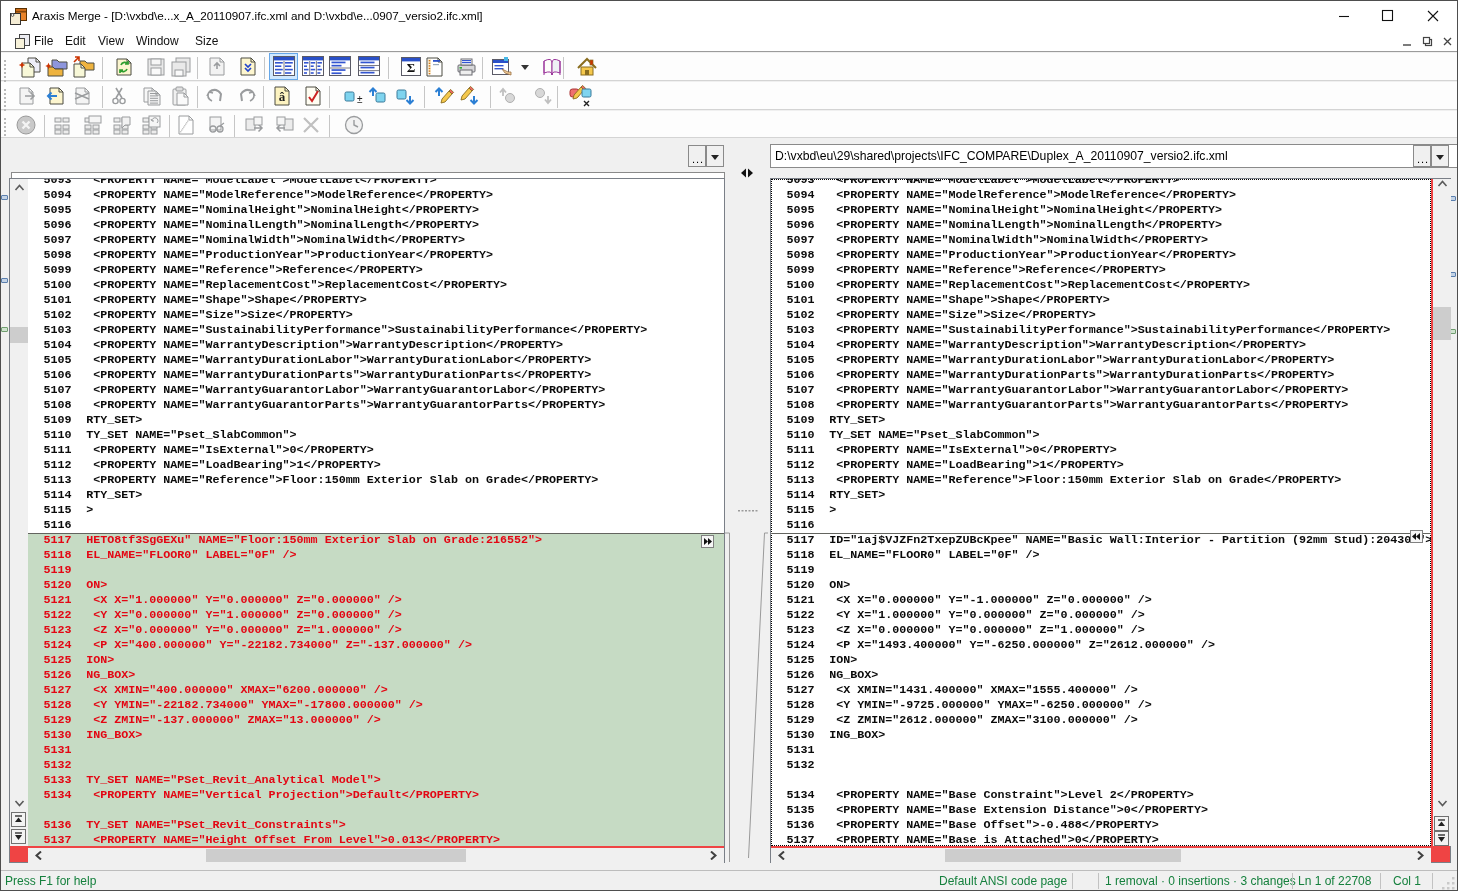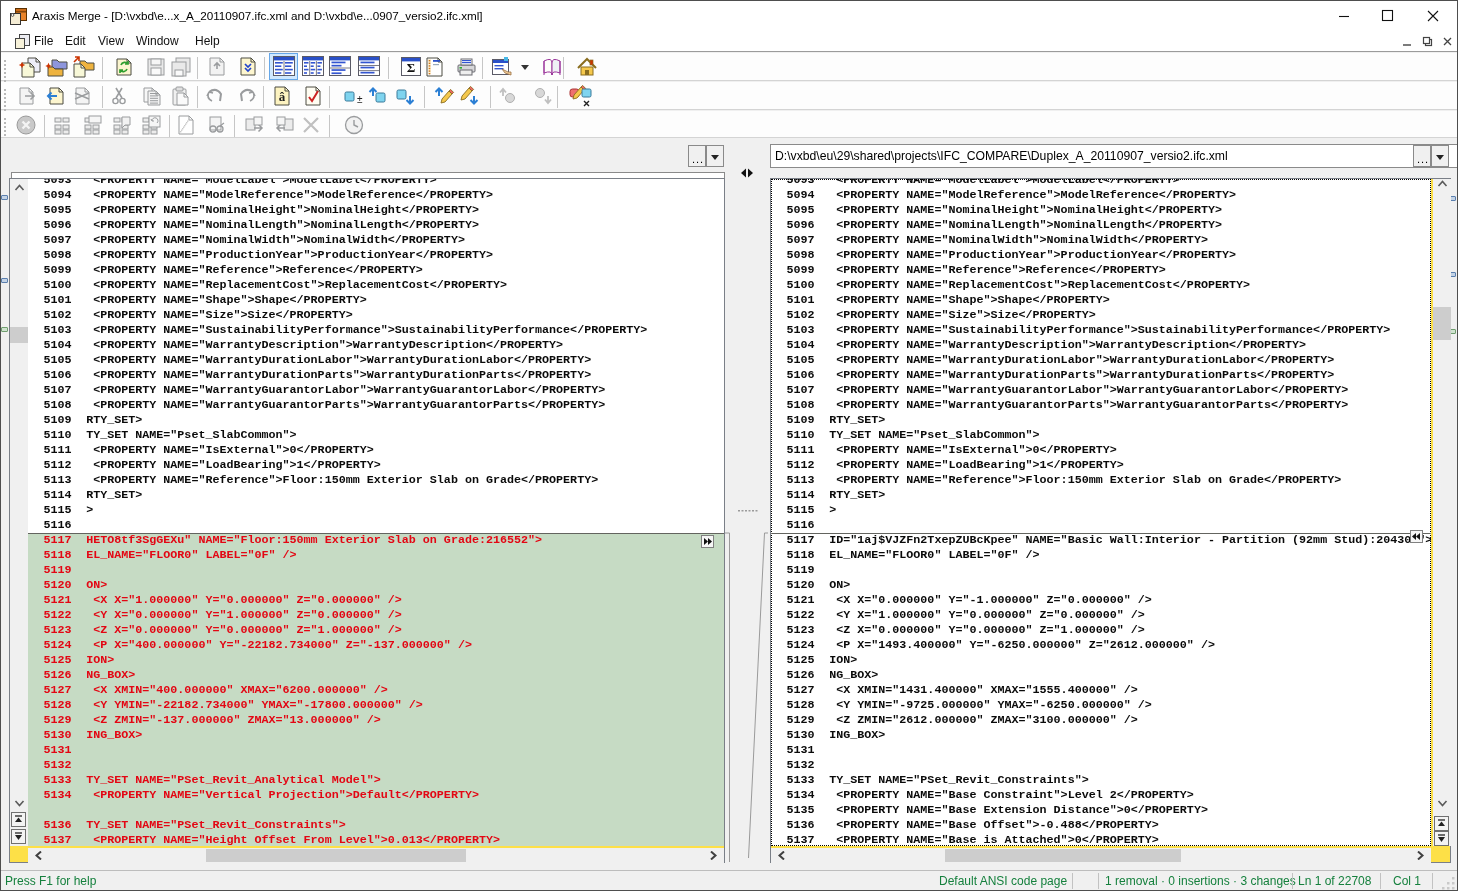--- a/index.html
+++ b/index.html
@@ -6,21 +6,21 @@
        border:1px solid #4e4e4e; }
 .abs { position:absolute; }
 .vsep { position:absolute; width:1px; background:#c6c6c6; }
 .titlebar { position:absolute; left:0; top:0; width:100%; height:30px; background:#fff; }
 .menubar { position:absolute; left:0; top:30px; width:100%; height:21px; background:#fff; border-bottom:1px solid #9b9b9b; }
 .menubar span { position:absolute; top:3px; font-size:12px; color:#111; }
 .band { position:absolute; left:0; width:100%; background:#fdfdfd; }
 .pathband { position:absolute; left:0; top:137px; width:100%; height:40px; background:#f0f0f0; }
 .pathbox { position:absolute; top:143px; height:24px; background:#fff; border:1px solid #8a8a8a; font-size:12.2px; color:#000; line-height:22px; padding-left:4px; white-space:nowrap; overflow:hidden; }
 .pbtn { position:absolute; top:144px; width:18px; height:22px; background:#f0f0f0; border:1px solid #8a8a8a; }
-.pane { position:absolute; top:177px; height:685px; border:1px solid #7a7f87; background:#fde047; }
+.pane { position:absolute; top:177px; height:685px; border:1px solid #7a7f87; background:#ef4444; }
 .textarea { position:absolute; background:#fff; overflow:hidden; }
 .row { position:absolute; left:0; width:100%; height:15.000px; white-space:pre;
        font-family:"Liberation Mono", monospace; font-weight:bold; font-size:11.7px; line-height:15.000px; color:#0a0a0a; }
 .row .ln { display:inline-block; width:28.1px; margin-left:15.4px; text-align:right; }
 .row .tx { margin-left:14.7px; }
 .chg { color:#e30613; }
 .chg .ln { color:#e30613; }
 .scrollcol { position:absolute; background:#f0f0f0; }
 .thumb { position:absolute; background:#cdcdcd; }
 .hscroll { position:absolute; height:15px; background:#f0f0f0; }
@@ -46,21 +46,21 @@
 </div>
 <div class="menubar">
   <svg style="position:absolute;left:13px;top:2px" width="17" height="17" viewBox="0 0 17 17">
     <rect x="5.5" y="1.5" width="10" height="11" fill="#ededf2" stroke="#444"></rect>
     <rect x="1.5" y="5.5" width="9" height="10" fill="#f7f2da" stroke="#444"></rect>
   </svg>
   <span style="left:33px">File</span>
     <span style="left:64px">Edit</span>
     <span style="left:97px">View</span>
     <span style="left:135px">Window</span>
-    <span style="left:194px">Help</span>
+    <span style="left:194px">Size</span>
   <svg style="position:absolute;left:1395px;top:3px" width="60" height="15" viewBox="0 0 60 15">
     <path d="M7 11 h8" stroke="#444" stroke-width="1.4"></path>
     <rect x="29.5" y="5.5" width="6" height="6" fill="none" stroke="#444" stroke-width="1.2"></rect>
     <rect x="27.5" y="3.5" width="6" height="6" fill="#fff" stroke="#444" stroke-width="1.2"></rect>
     <path d="M48 4 l7 7 m0 -7 l-7 7" stroke="#444" stroke-width="1.3"></path>
   </svg>
 </div>
 
 <div class="band" style="top:52px;height:28px;border-bottom:1px solid #d4d4d4"></div>
 <div class="band" style="top:81px;height:28px;border-bottom:1px solid #d4d4d4"></div>
@@ -586,21 +586,20 @@
 <div class="row" style="top:444.00px;"><span class="ln">5123</span><span class="tx"> &lt;Z X="0.000000" Y="0.000000" Z="1.000000" /&gt;</span></div>
 <div class="row" style="top:459.00px;"><span class="ln">5124</span><span class="tx"> &lt;P X="1493.400000" Y="-6250.000000" Z="2612.000000" /&gt;</span></div>
 <div class="row" style="top:474.00px;"><span class="ln">5125</span><span class="tx">ION&gt;</span></div>
 <div class="row" style="top:489.00px;"><span class="ln">5126</span><span class="tx">NG_BOX&gt;</span></div>
 <div class="row" style="top:504.00px;"><span class="ln">5127</span><span class="tx"> &lt;X XMIN="1431.400000" XMAX="1555.400000" /&gt;</span></div>
 <div class="row" style="top:519.00px;"><span class="ln">5128</span><span class="tx"> &lt;Y YMIN="-9725.000000" YMAX="-6250.000000" /&gt;</span></div>
 <div class="row" style="top:534.00px;"><span class="ln">5129</span><span class="tx"> &lt;Z ZMIN="2612.000000" ZMAX="3100.000000" /&gt;</span></div>
 <div class="row" style="top:549.00px;"><span class="ln">5130</span><span class="tx">ING_BOX&gt;</span></div>
 <div class="row" style="top:564.00px;"><span class="ln">5131</span><span class="tx"></span></div>
 <div class="row" style="top:579.00px;"><span class="ln">5132</span><span class="tx"></span></div>
-<div class="row" style="top:594.00px;"><span class="ln">5133</span><span class="tx">TY_SET NAME="PSet_Revit_Constraints"&gt;</span></div>
 <div class="row" style="top:609.00px;"><span class="ln">5134</span><span class="tx"> &lt;PROPERTY NAME="Base Constraint"&gt;Level 2&lt;/PROPERTY&gt;</span></div>
 <div class="row" style="top:624.00px;"><span class="ln">5135</span><span class="tx"> &lt;PROPERTY NAME="Base Extension Distance"&gt;0&lt;/PROPERTY&gt;</span></div>
 <div class="row" style="top:639.00px;"><span class="ln">5136</span><span class="tx"> &lt;PROPERTY NAME="Base Offset"&gt;-0.488&lt;/PROPERTY&gt;</span></div>
 <div class="row" style="top:654.00px;"><span class="ln">5137</span><span class="tx"> &lt;PROPERTY NAME="Base is Attached"&gt;0&lt;/PROPERTY&gt;</span></div>
     <div style="position:absolute;left:0;top:353.5px;width:100%;height:1px;background:#63645f"></div>
     <div style="position:absolute;left:639px;top:351.0px;width:13px;height:13px;background:#f6f6f6;border:1px solid #808080">
       <svg width="11" height="11">
           <path d="M9 2 L5 5.5 L9 9 z" fill="#111"></path>
           <path d="M5 2 L1 5.5 L5 9 z" fill="#111"></path>
         </svg>

